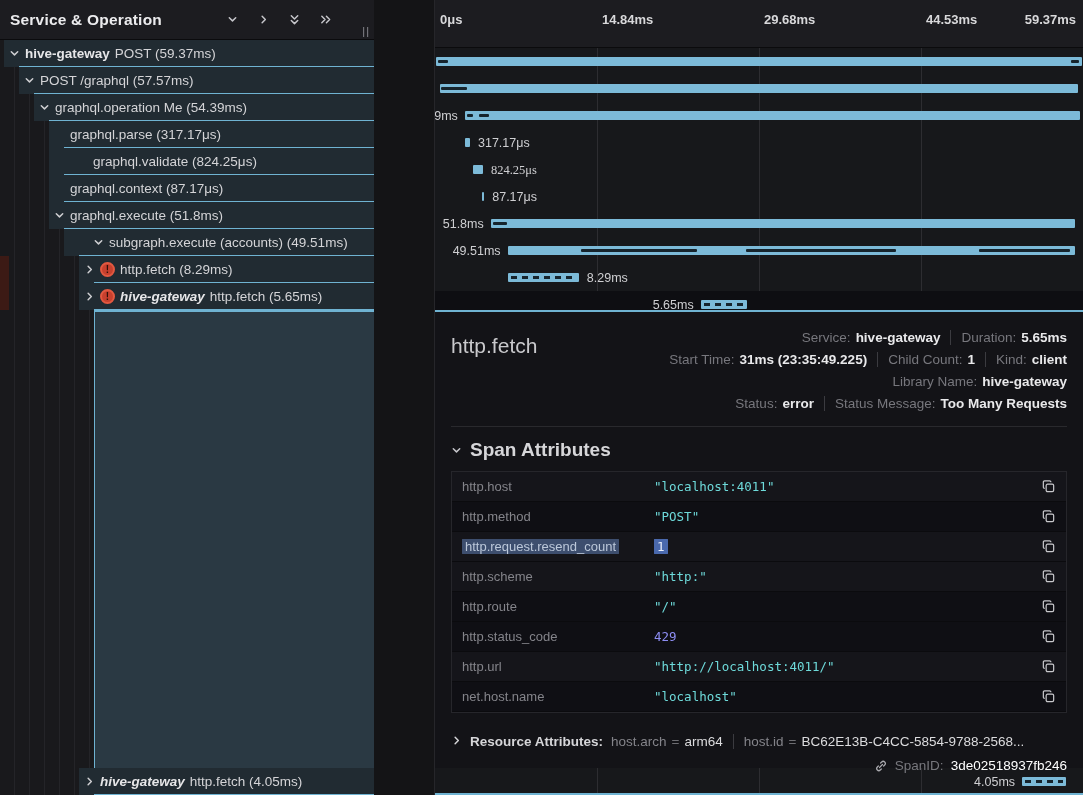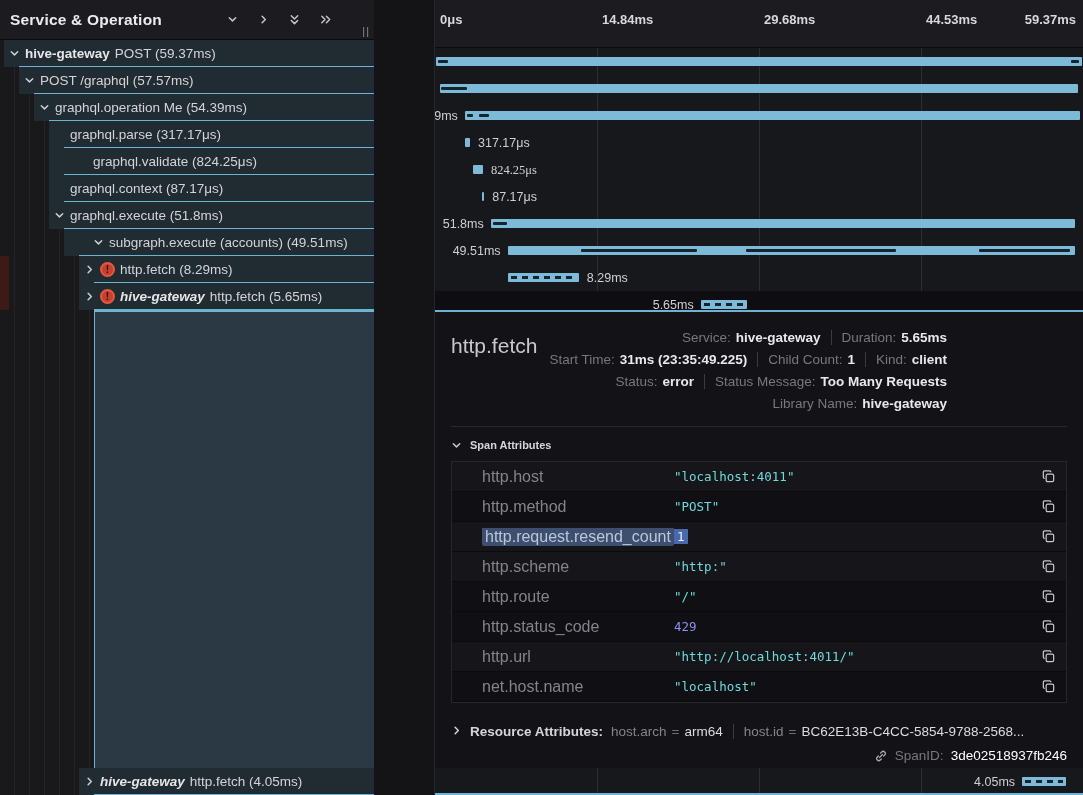--- a/index.html
+++ b/index.html
@@ -46,34 +46,34 @@
   .bar{position:absolute;top:50%;margin-top:-4.5px;height:9px;background:#7cbad8;border-radius:1px;z-index:1;}
   .bar.dashed::after{content:"";position:absolute;left:3px;right:3px;top:3px;height:3px;
        background:repeating-linear-gradient(90deg,#16242d 0 6px,transparent 6px 11px);}
   .bar-mark{position:absolute;top:50%;margin-top:-1.5px;height:3px;background:#16242d;z-index:2;border-radius:1px;}
   .bar-label{position:absolute;top:50%;transform:translateY(-50%);font-size:12.5px;color:#cfcfd2;white-space:nowrap;z-index:3;}
   .time-bottom{position:absolute;left:0;right:0;top:768px;height:27px;z-index:1;border-bottom:2px solid #6fb3d2;box-sizing:border-box;}
 
   
   .details{position:absolute;left:0;right:0;top:310px;height:458px;z-index:4;background:#131317;
            border-top:2px solid #6fb3d2;box-sizing:border-box;padding:14px 16px 0;}
-  .dp-head{display:flex;gap:12px;}
+  .dp-head{display:flex;justify-content:space-between;gap:12px;}
   .dp-title{font-size:21px;color:#c9c9cc;padding-top:8px;}
   .dp-meta{display:flex;flex-direction:column;align-items:flex-end;}
   .meta-line{display:flex;align-items:center;height:22px;font-size:13.5px;color:#77777d;}
   .meta-item b{color:#e9e9eb;font-weight:700;margin-left:5px;}
   .meta-sep{width:1px;height:15px;background:#3b3b40;margin:0 10px;}
   .dp-divider{height:1px;background:#29292d;margin:12px 0 12px;}
-  .attr-header{display:flex;align-items:center;gap:8px;font-size:11px;font-weight:700;color:#d6d6d9;}
+  .attr-header{display:flex;align-items:center;gap:8px;font-size:19px;font-weight:700;color:#d6d6d9;}
   .attr-header .chev{color:#c6c6cb;display:flex;}
   .attr-table{margin-top:10px;border:1px solid #26262b;background:#0b0b0e;}
   .attr-row{display:flex;align-items:center;height:30px;padding:0 10px;box-sizing:border-box;border-bottom:1px solid #0b0b0e;}
   .attr-row.odd{background:#15151a;}
   .attr-row.even{background:#0f0f14;}
-  .attr-key{width:192px;flex:none;font-size:16px;color:#84848a;white-space:nowrap;overflow:hidden;margin-left:20px;}
+  .attr-key{width:192px;flex:none;font-size:13px;color:#84848a;white-space:nowrap;overflow:hidden;}
   .attr-key .sel{background:#3d4e6e;color:#bcc8da;padding:1px 3px;border-radius:2px;}
   .attr-val{flex:1;font-family:"DejaVu Sans Mono",monospace;font-size:12.5px;color:#6edada;white-space:nowrap;overflow:hidden;}
   .attr-val.number{color:#8d8df2;}
   .attr-val .sel{background:#4a69ad;color:#eaf0fb;padding:1px 3px;border-radius:2px;}
   .copy-btn{flex:none;width:22px;display:flex;justify-content:flex-end;color:#c8c8cc;cursor:pointer;}
   .resource-line{margin-top:21px;display:flex;align-items:center;gap:8px;font-size:13.5px;color:#d6d6d9;white-space:nowrap;overflow:hidden;}
   .resource-title{font-weight:700;}
   .res-key{color:#84848a;}
   .res-eq{color:#6e6e73;margin:0 5px;}
   .res-val{font-weight:400;color:#dcdcde;}
@@ -322,26 +322,26 @@
               <span class="meta-item"><span>Duration:</span><b>5.65ms</b></span>
             </div>
             <div class="meta-line">
               <span class="meta-item"><span>Start Time:</span><b>31ms (23:35:49.225)</b></span>
               <span class="meta-sep"></span>
               <span class="meta-item"><span>Child Count:</span><b>1</b></span>
               <span class="meta-sep"></span>
               <span class="meta-item"><span>Kind:</span><b>client</b></span>
             </div>
             <div class="meta-line">
+              <span class="meta-item"><span>Library Name:</span><b>hive-gateway</b></span>
+            </div>
+            <div class="meta-line">
               <span class="meta-item"><span>Status:</span><b>error</b></span>
               <span class="meta-sep"></span>
               <span class="meta-item"><span>Status Message:</span><b>Too Many Requests</b></span>
-            </div>
-            <div class="meta-line">
-              <span class="meta-item"><span>Library Name:</span><b>hive-gateway</b></span>
             </div>
           </div>
       </div>
       <div class="dp-divider"></div>
       <div class="attr-header">
         <span class="chev">
           <svg viewBox="0 0 12 12" width="11" height="11">
               <path d="M2.5 4l3.5 3.5L9.5 4" fill="none" stroke="currentColor" stroke-width="1.6" stroke-linecap="round" stroke-linejoin="round"></path>
             </svg>
         </span>

